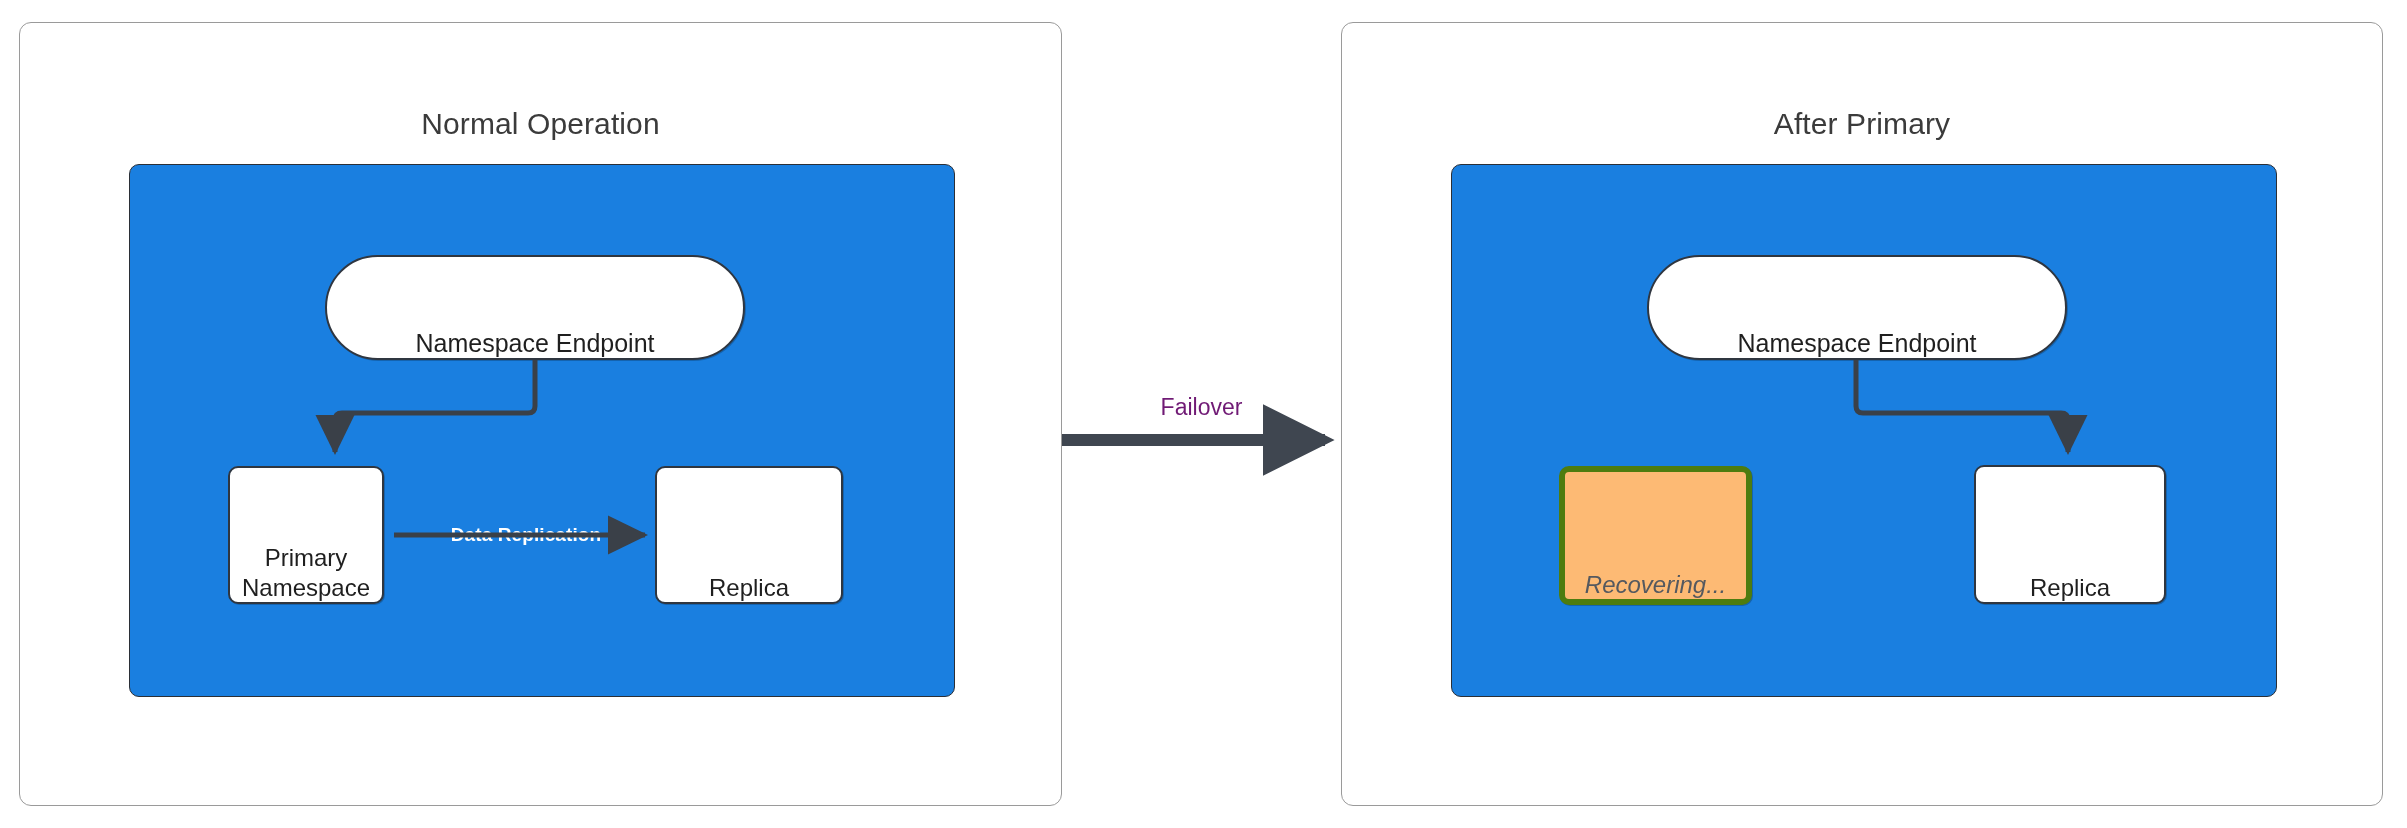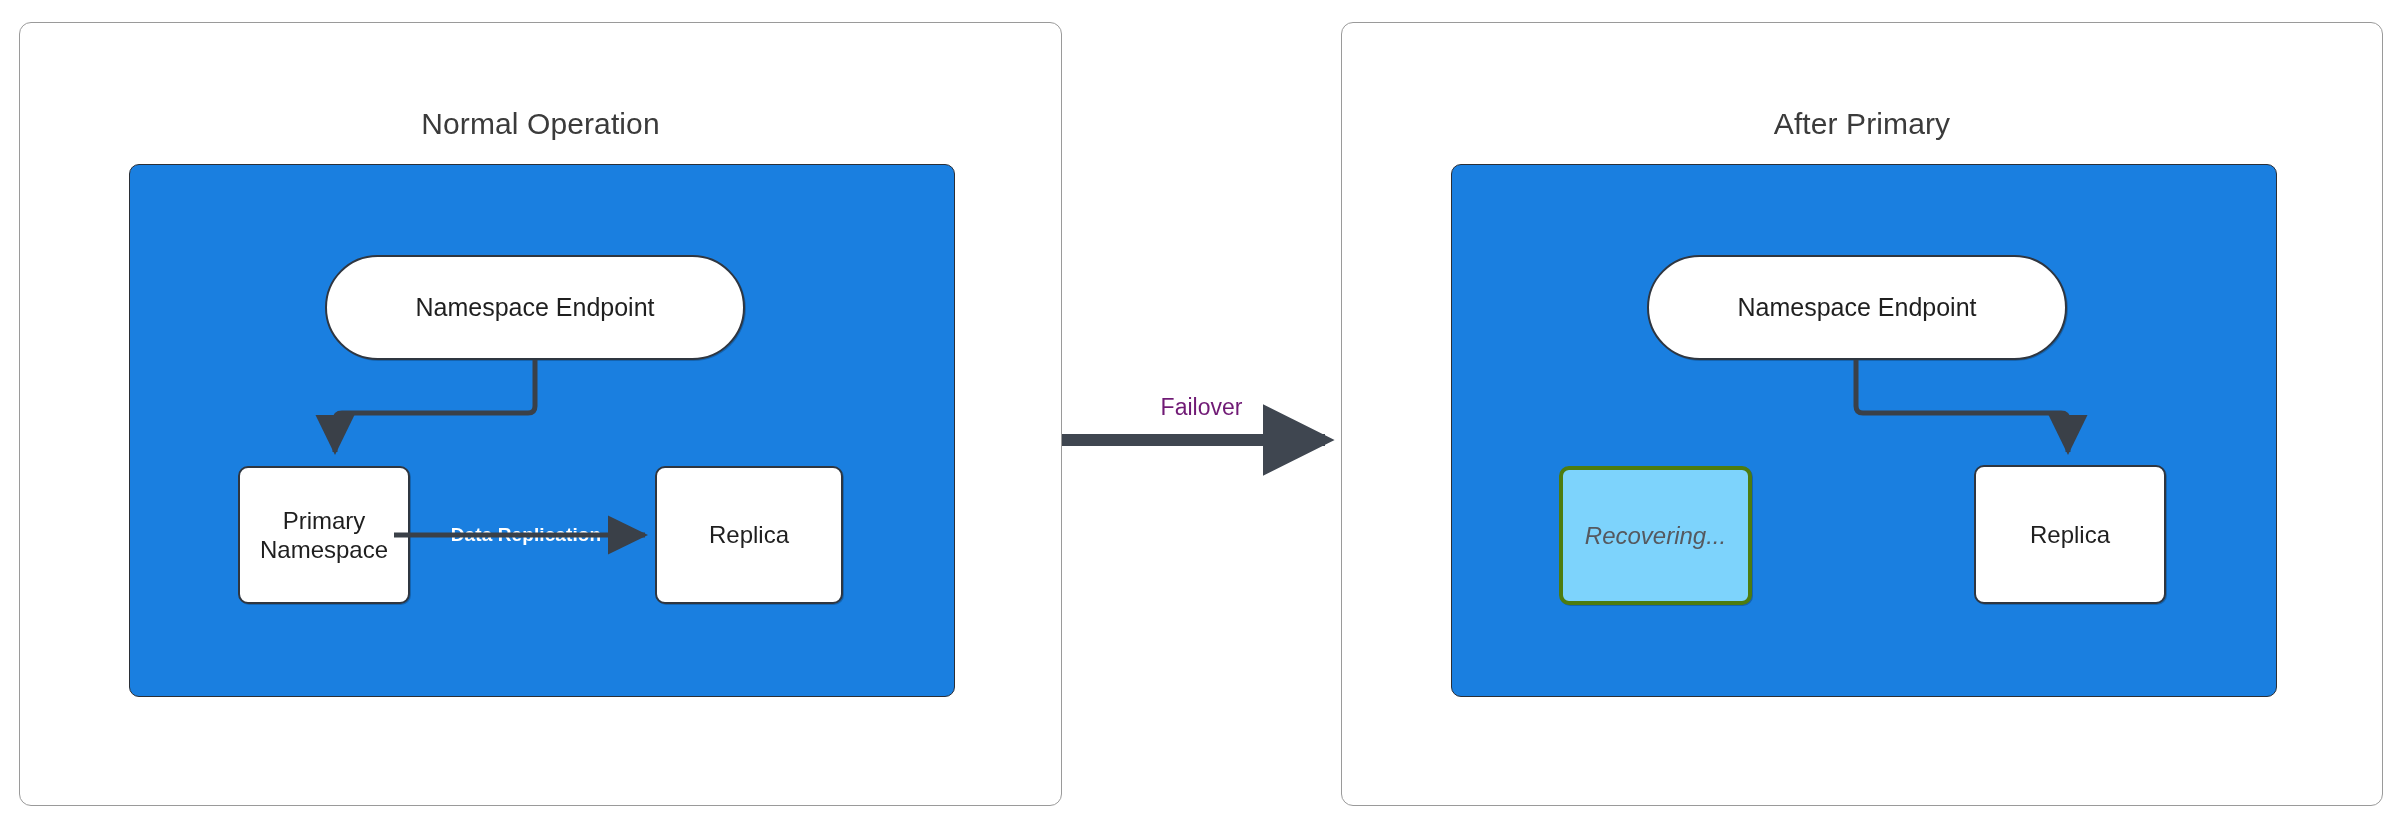--- a/index.html
+++ b/index.html
@@ -15,32 +15,32 @@
   .panel-title{position:absolute;top:84px;width:100%;text-align:center;
                font-size:30px;color:#3b3b3b;
                letter-spacing:.1px;white-space:nowrap;}
 
   .zone{position:absolute;background:#1a7fe0;border:1px solid #2b2f36;
         border-radius:10px;box-sizing:border-box;}
   #zone-left{left:129px;top:164px;width:826px;height:533px;}
   #zone-right{left:1451px;top:164px;width:826px;height:533px;}
 
   .node{position:absolute;box-sizing:border-box;display:flex;
-        align-items:center;justify-content:center;text-align:center;
+        align-items:flex-end;justify-content:center;text-align:center;
         border:2px solid #2f3640;background:#ffffff;color:#1f1f1f;
         font-size:24px;line-height:1.22;
         box-shadow:1px 1px 0 rgba(0,0,0,.22);}
   .pill{border-radius:999px;font-size:25px;}
   .rect{border-radius:10px;}
-  .ghost{background:#7dd3fc;border:4px solid #4d7c0f;color:#55595f;
+  .ghost{background:#fdba74;border:6px solid #4d7c0f;color:#55595f;
          font-style:italic;}
 
   #ep-left   {left:325px; top:255px; width:420px; height:105px;}
   #ep-right  {left:1647px;top:255px; width:420px; height:105px;}
-  #primary-ns{left:238px; top:466px; width:172px; height:138px;}
+  #primary-ns{left:228px; top:466px; width:156px; height:138px;}
   #replica-l {left:655px; top:466px; width:188px; height:138px;}
   #recovering{left:1559px;top:466px; width:193px; height:139px;}
   #replica-r {left:1974px;top:465px; width:192px; height:139px;}
 
   svg.overlay{position:absolute;left:0;top:0;width:2407px;height:828px;
               pointer-events:none;overflow:visible;}
 
   .repl-label{position:absolute;left:398px;top:470px;width:256px;height:130px;
               display:flex;align-items:center;justify-content:center;
               color:#ffffff;font-size:19px;font-weight:bold;

